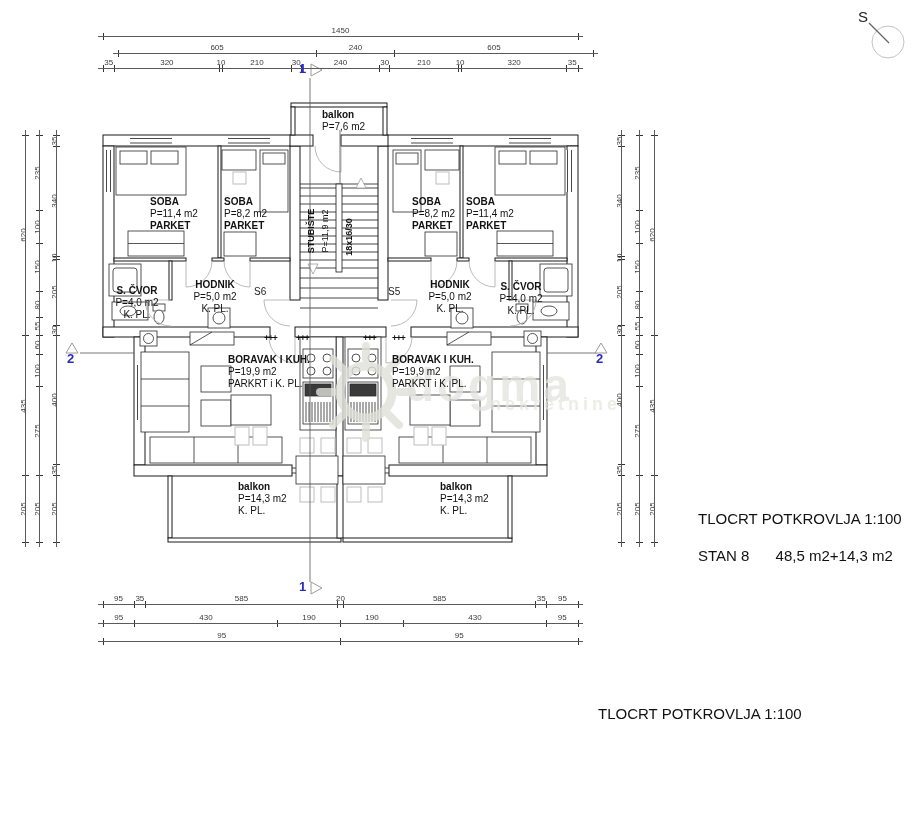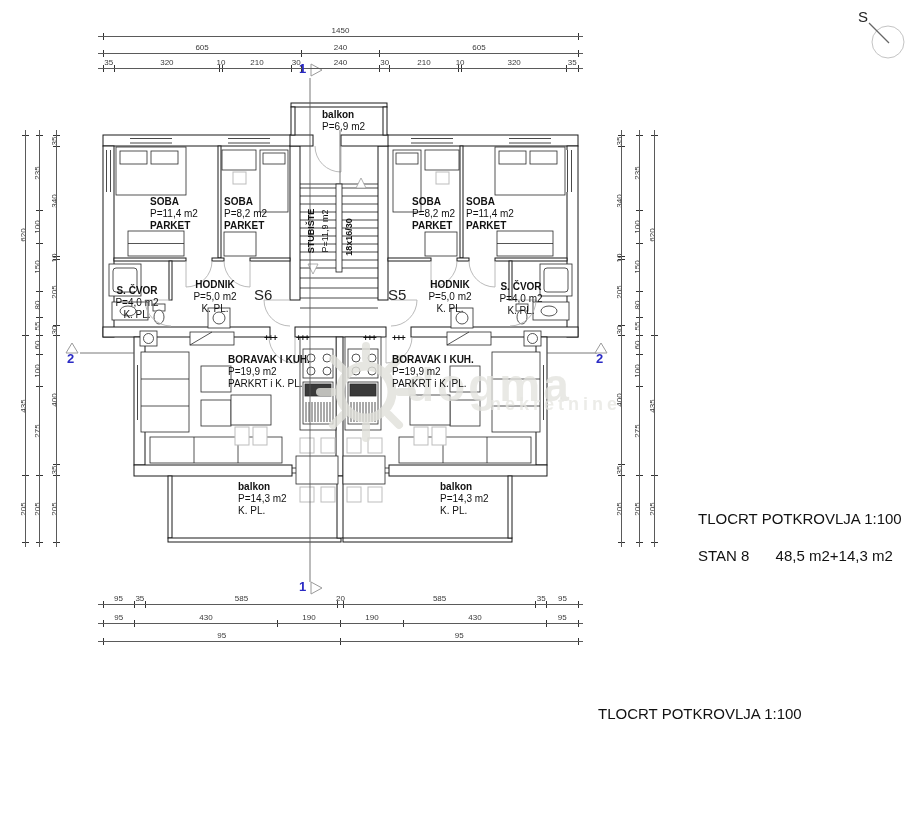--- a/index.html
+++ b/index.html
@@ -5,21 +5,21 @@
   html,body{margin:0;padding:0;}
   body{width:913px;height:821px;position:relative;background:#fff;overflow:hidden;
        font-family:"Liberation Sans", sans-serif;}
   #plan-svg{position:absolute;left:0;top:0;z-index:1;}
   
   .rlbl{position:absolute;z-index:2;font-size:10px;line-height:12px;color:#111;white-space:nowrap;}
   .rlbl span{display:block;}
   .rlbl .rn{font-weight:bold;}
   .rlbl .fb{font-weight:bold;}
   .rlbl.c{text-align:center;transform:translateX(-50%);}
-  .unit{position:absolute;z-index:2;font-size:15px;color:#222;}
+  .unit{position:absolute;z-index:2;font-size:10px;color:#222;}
   .rot{position:absolute;z-index:2;font-size:9px;color:#111;white-space:nowrap;
        transform:translate(-50%,-50%) rotate(-90deg);}
   .rot.b{font-weight:bold;}
   .rad{position:absolute;z-index:2;font-size:9px;font-weight:bold;color:#111;letter-spacing:-1px;}
   
   .dimstrip{position:absolute;display:flex;z-index:3;}
   .dimstrip.h{height:13px;}
   .dimstrip.v{flex-direction:column;width:13px;}
   .dimstrip.h::after{content:"";position:absolute;left:-5px;right:-5px;bottom:0;height:1px;background:#5a5a5a;}
   .dimstrip.v::after{content:"";position:absolute;top:-5px;bottom:-5px;left:7px;width:1px;background:#5a5a5a;}
@@ -270,21 +270,21 @@
         <line x1="-23" y1="-23" x2="-33" y2="-33"></line>
     </g>
   </g>
 </svg>
 
 <div class="wm wm1">dogma</div>
 <div class="wm wm2">nekretnine</div>
 
 <div class="rlbl" style="left:322px;top:109px">
   <span class="rn">balkon</span>
-  <span>P=6,9 m2</span>
+  <span>P=7,6 m2</span>
 </div>
 
 <div class="rlbl" style="left:150px;top:196px">
   <span class="rn">SOBA</span>
   <span>P=11,4 m2</span>
   <span class="fb">PARKET</span>
 </div>
 <div class="rlbl" style="left:224px;top:196px">
   <span class="rn">SOBA</span>
   <span>P=8,2 m2</span>
@@ -356,21 +356,21 @@
 <div class="rad" style="left:363px;top:333px">+++</div>
 <div class="rad" style="left:392px;top:333px">+++</div>
 
 <div class="dimstrip h" style="left:103px;top:24px;width:475px">
     <span class="seg" style="flex-grow: 1450;">
       <i class="tick"></i>
       <b class="dlbl">1450</b>
     </span>
     <i class="tick tick-end"></i>
   </div>
-<div class="dimstrip h" style="left:103px;top:41px;width:475px">
+<div class="dimstrip h" style="left:118px;top:41px;width:475px">
     <span class="seg" style="flex-grow: 605;">
       <i class="tick"></i>
       <b class="dlbl">605</b>
     </span>
     <span class="seg" style="flex-grow: 240;">
       <i class="tick"></i>
       <b class="dlbl">240</b>
     </span>
     <span class="seg" style="flex-grow: 605;">
       <i class="tick"></i>

